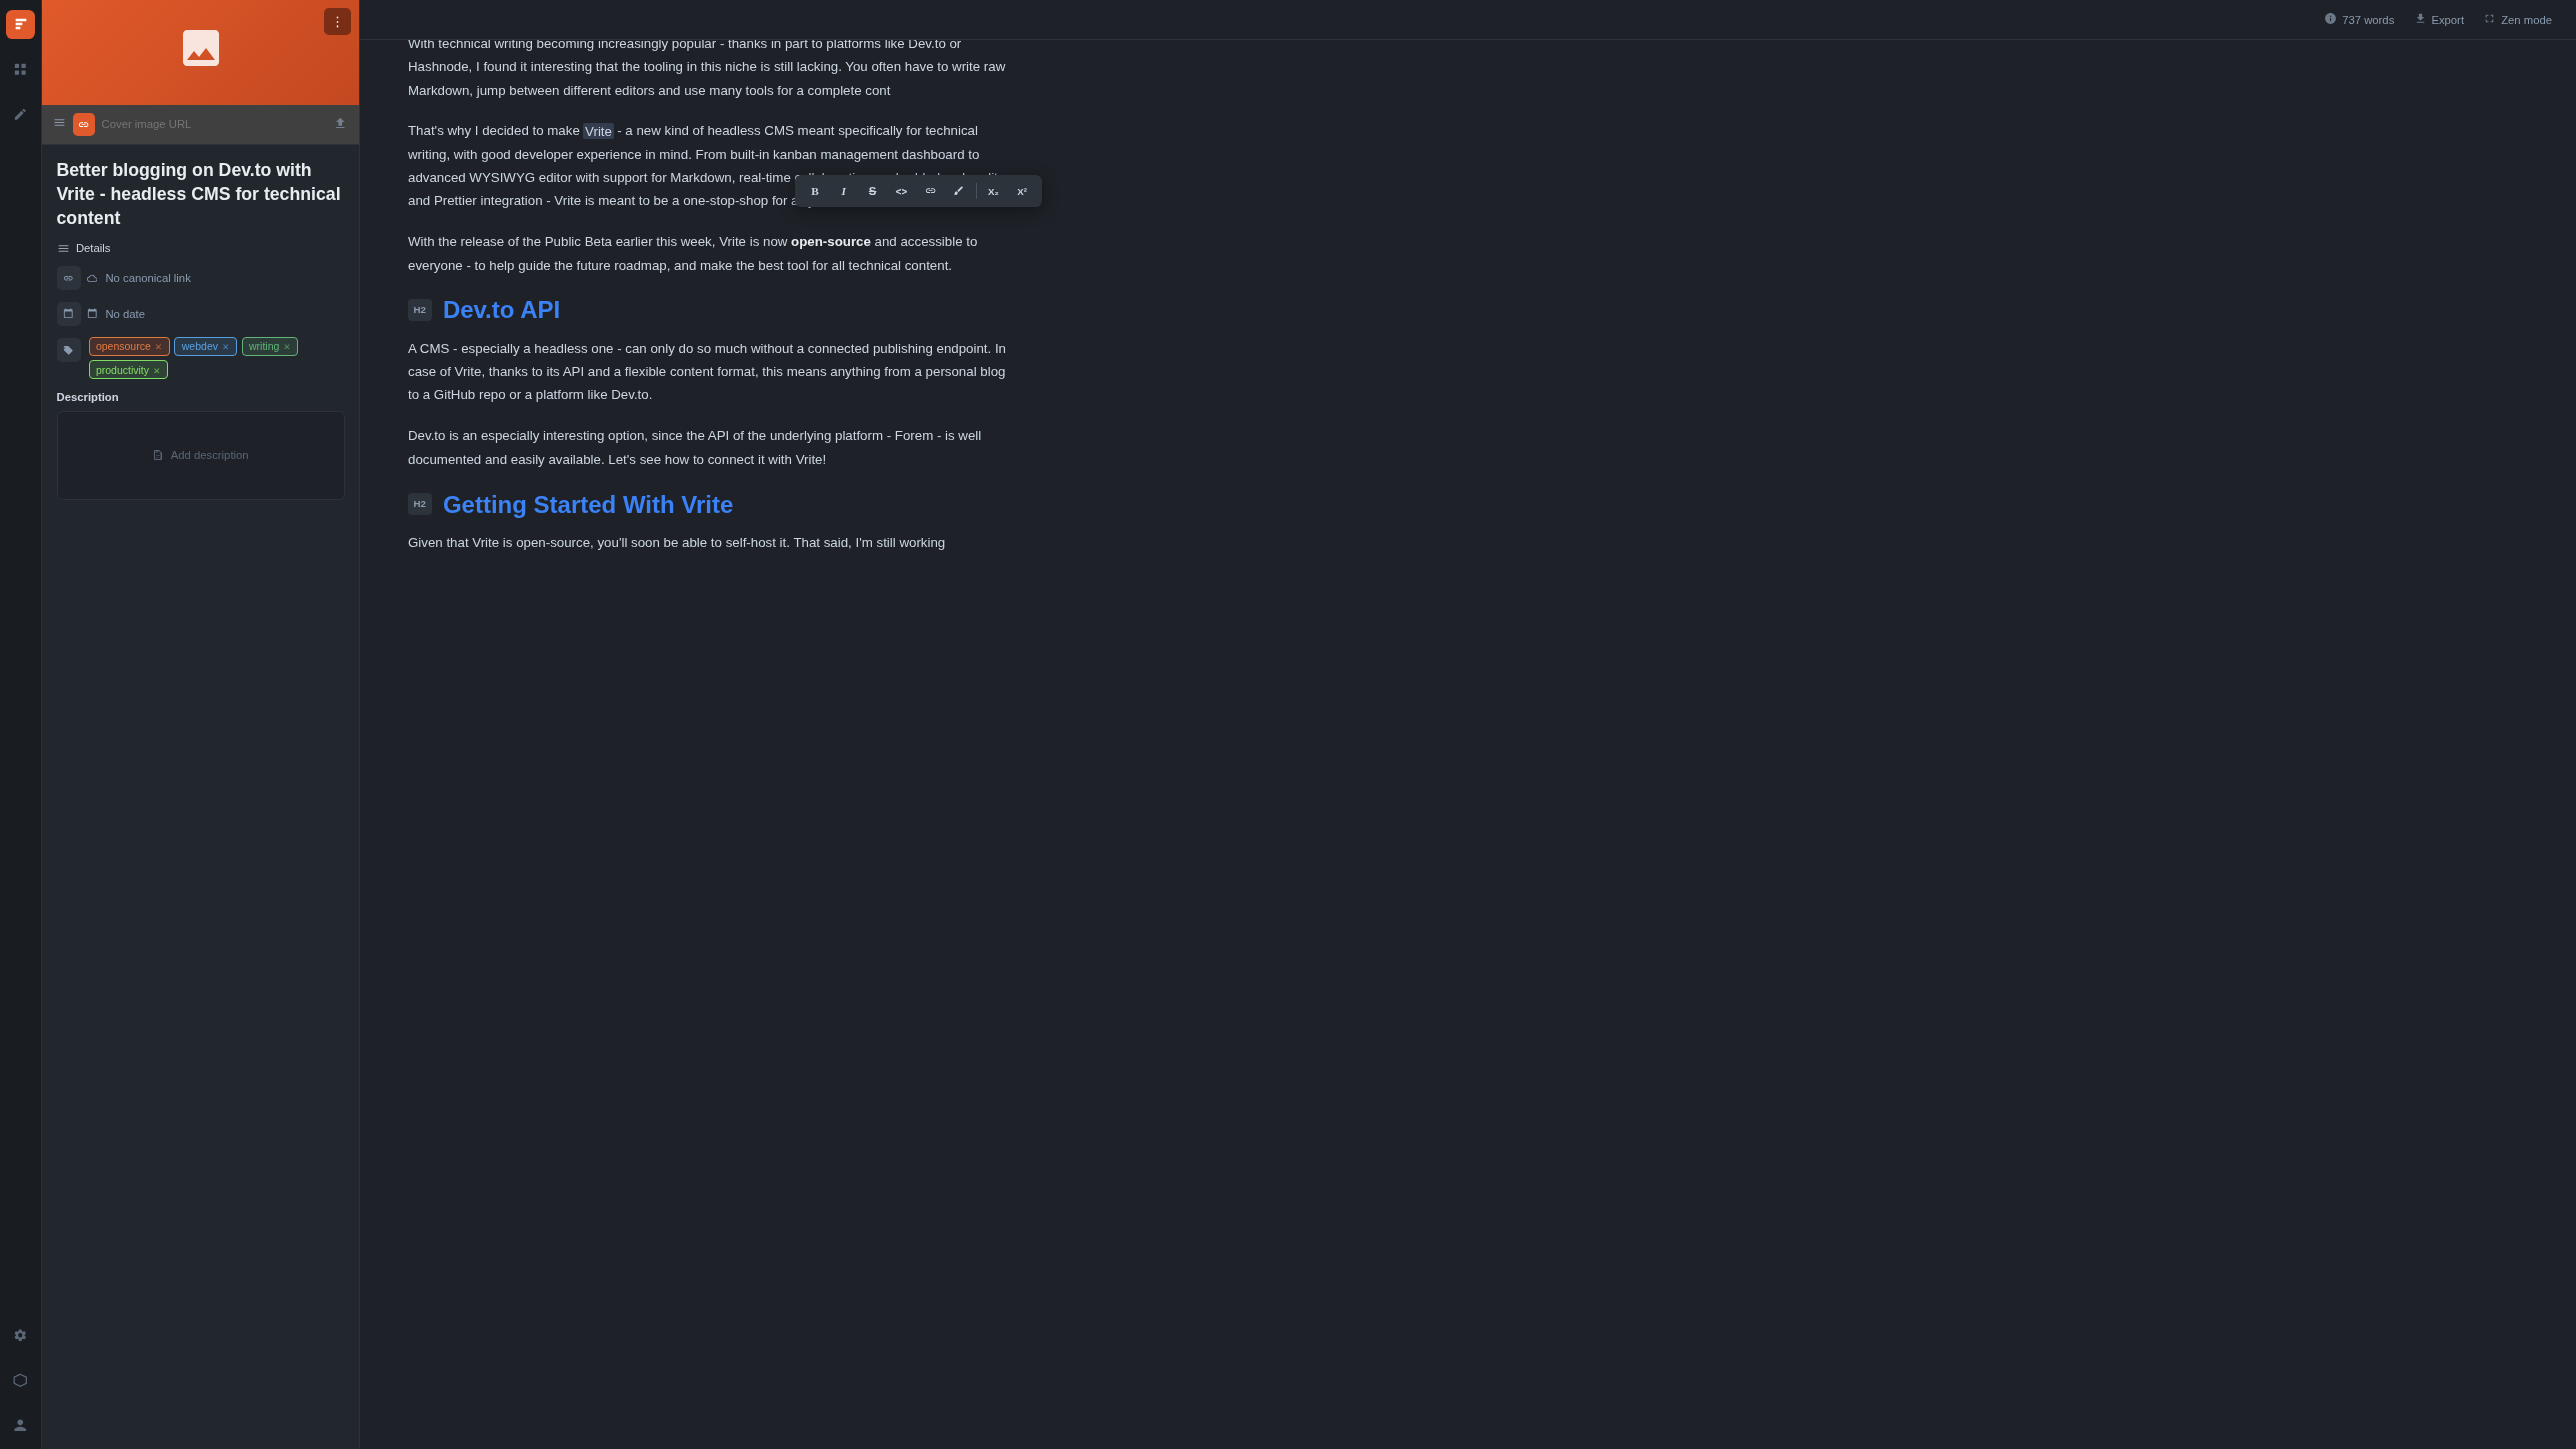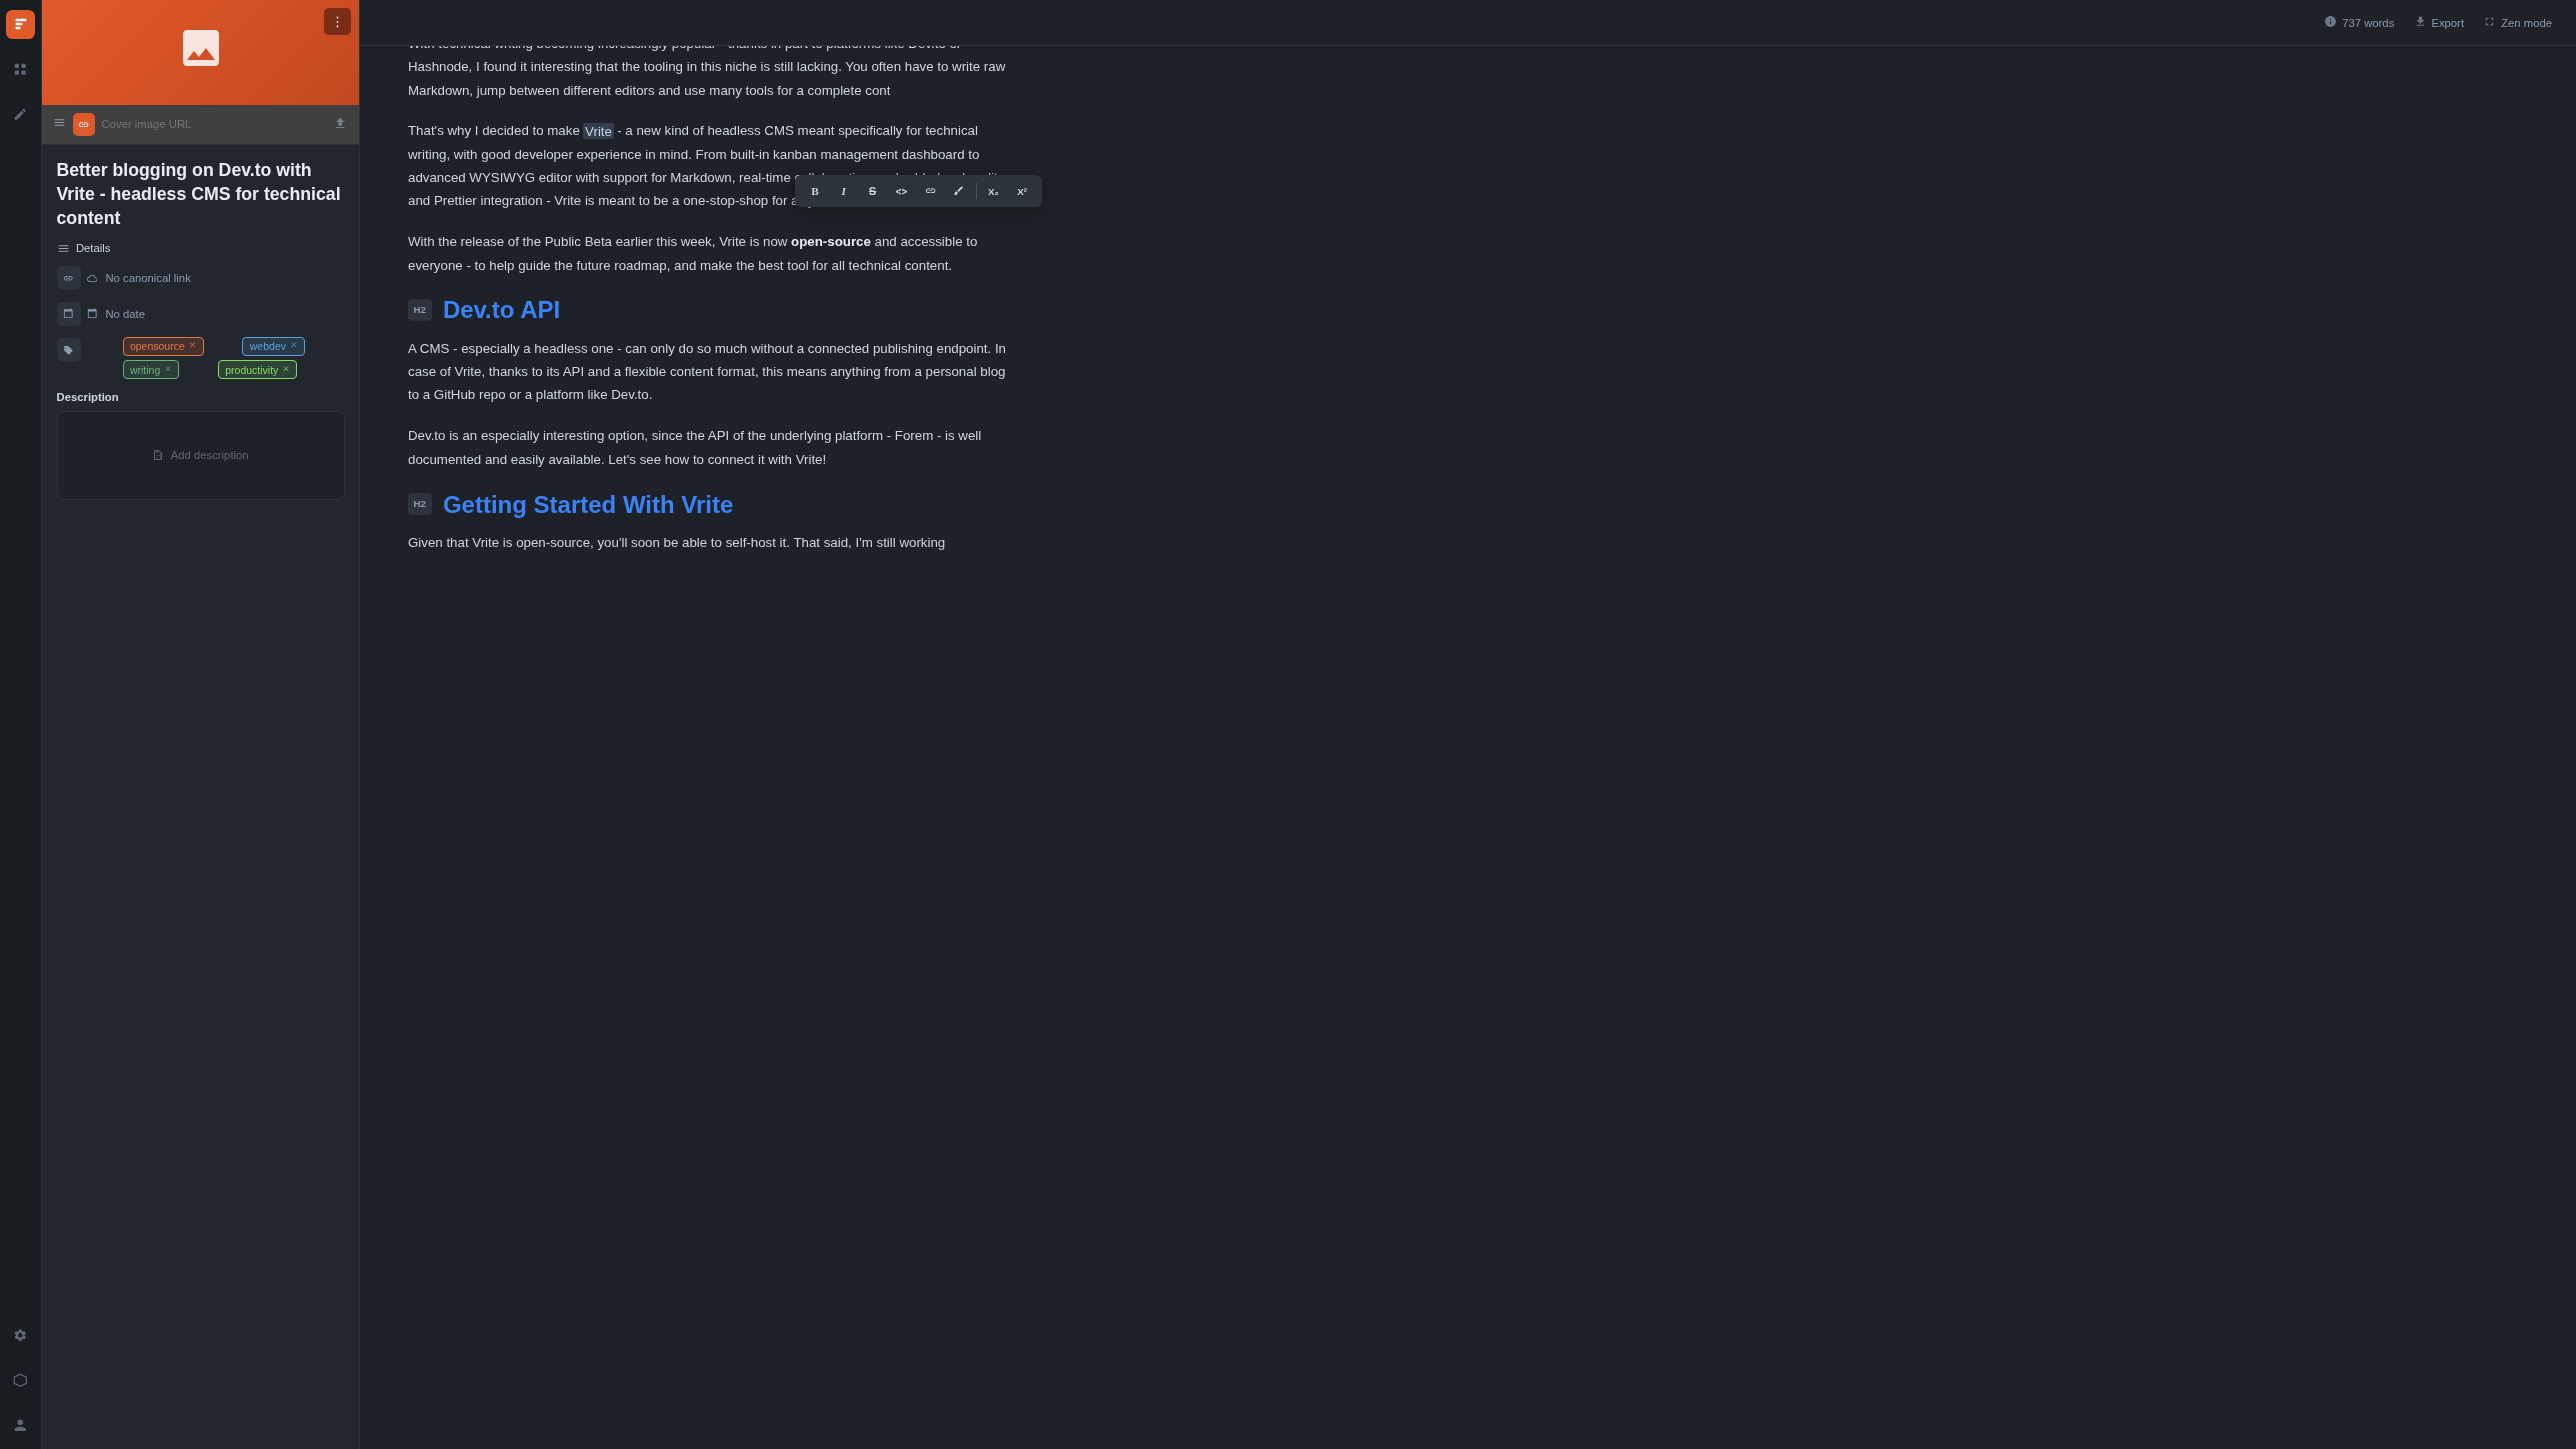--- a/index.html
+++ b/index.html
@@ -189,28 +189,27 @@
       flex-shrink: 0;
       margin-top: 1.6px;
     }
     .tags-container {
       display: flex;
       flex-wrap: wrap;
       gap: 4.8px;
     }
     .tag {
       display: inline-flex;
-      align-items: flex-start;
+      align-items: flex-end;
       gap: 4px;
       padding: 2.4px 6.4px;
       border-radius: 4px;
       font-size: 10.5px;
       font-weight: 500;
       cursor: pointer;
-      margin-left: 34px;
     }
     .tag.orange { background: rgba(224,90,43,0.2); color: #e07a43; border: 0.8px solid #e07a43; }
     .tag.webdev { background: rgba(90,160,224,0.15); color: #5aa0e0; border: 0.8px solid #5aa0e0; }
     .tag.writing { background: rgba(100,180,120,0.15); color: #64b478; border: 0.8px solid #64b478; }
     .tag.productivity { background: rgba(130,220,100,0.15); color: #82dc64; border: 0.8px solid #82dc64; }
     .tag .tag-x { opacity: 0.7; font-size: 8.9px; }
 
     
     .description-section {
       padding: 0 14.5px 14.5px;
@@ -248,21 +247,21 @@
       background: #1e2228;
       position: relative;
     }
 
     
     .top-bar {
       position: fixed;
       top: 0;
       right: 0;
       left: 360px;
-      height: 46px;
+      height: 40px;
       background: #1e2228;
       display: flex;
       align-items: center;
       justify-content: flex-end;
       padding: 0 24px;
       gap: 19.3px;
       border-bottom: 0.8px solid #2d333b;
       z-index: 100;
     }
     .top-bar-item {

